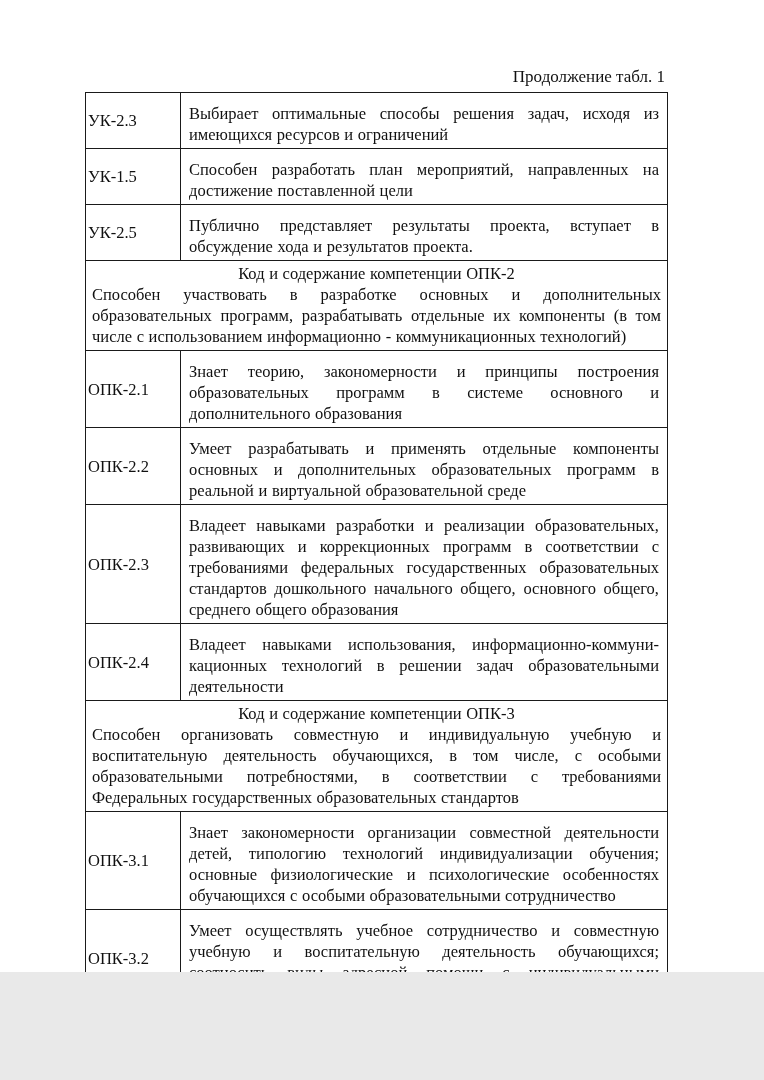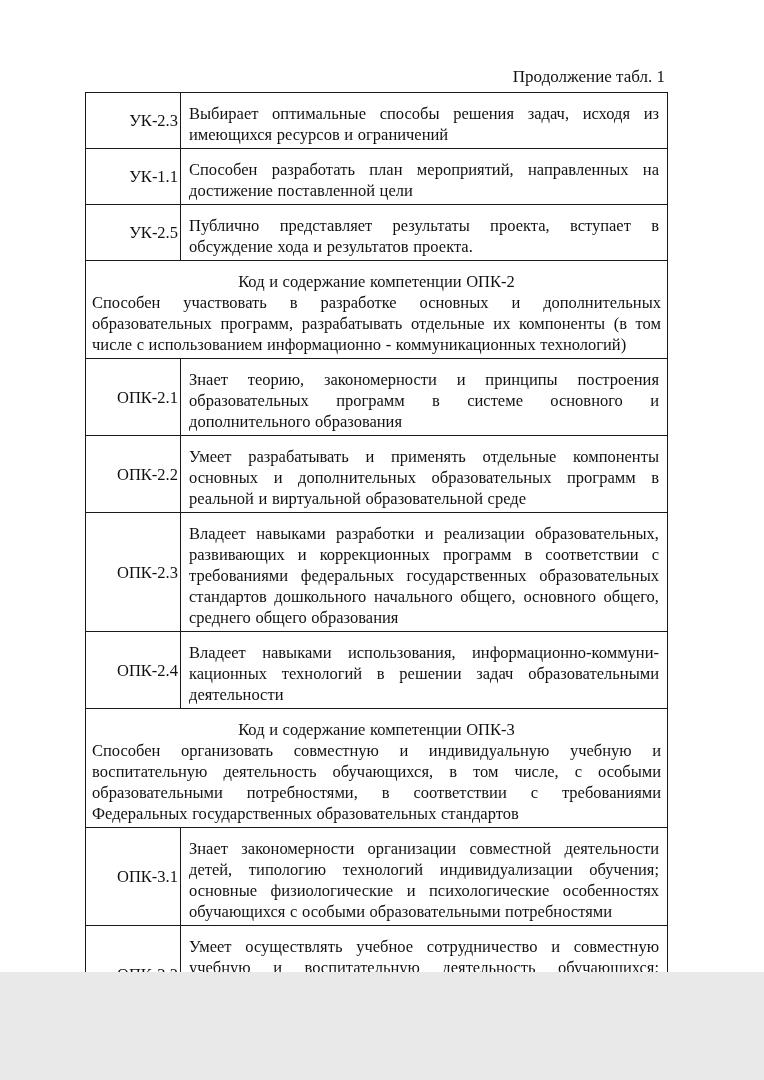--- a/index.html
+++ b/index.html
@@ -35,33 +35,33 @@
   table.comp-table td {
     border: 1px solid #1a1a1a;
     font-size: 16.5px;
     line-height: 21px;
     vertical-align: middle;
     word-spacing: 0.5px;
   }
   col.col-code { width: 95px; }
   col.col-desc { width: 487px; }
   td.code-cell {
-    text-align: right;
+    text-align: left;
     padding: 1px 2px;
   }
   td.desc-cell {
     text-align: justify;
     padding: 10px 8px 3px 8px;
     vertical-align: top;
   }
   td.section-cell {
     padding: 2px 6px 3px 6px;
     vertical-align: top;
   }
-  .section-title { text-align: center; margin-top: 8px; }
+  .section-title { text-align: center; }
   .section-body { text-align: justify; font-family: Liberation Serif, serif; }
   .page-number {
     position: absolute;
     top: 1012px;
     left: 0;
     width: 764px;
     text-align: center;
     font-size: 17px;
     color: #111111;
   }
@@ -78,21 +78,21 @@
       <colgroup>
           <col class="col-code">
           <col class="col-desc">
         </colgroup>
       <tbody>
         <tr>
           <td class="code-cell">УК-2.3</td>
           <td class="desc-cell">Выбирает оптимальные способы решения задач, исходя из имеющихся ресурсов и ограничений</td>
         </tr>
         <tr>
-          <td class="code-cell">УК-1.1</td>
+          <td class="code-cell">УК-1.5</td>
           <td class="desc-cell">Способен разработать план мероприятий, направленных на достижение поставленной цели</td>
         </tr>
         <tr>
           <td class="code-cell">УК-2.5</td>
           <td class="desc-cell">Публично представляет результаты проекта, вступает в обсуждение хода и результатов проекта.</td>
         </tr>
         <tr>
           <td class="section-cell" colspan="2">
             <div class="section-title">Код и содержание компетенции  ОПК-2</div>
             <div class="section-body">Способен участвовать в разработке основных и дополнительных образовательных программ, разрабатывать отдельные их компоненты (в том  числе с использованием информационно - коммуникационных технологий)</div>
@@ -115,21 +115,21 @@
           <td class="desc-cell">Владеет навыками использования, информационно-коммуни-кационных технологий в решении задач образовательными деятельности</td>
         </tr>
         <tr>
           <td class="section-cell" colspan="2">
             <div class="section-title">Код и содержание компетенции ОПК-3</div>
             <div class="section-body">Способен организовать совместную и индивидуальную учебную и воспитательную деятельность обучающихся, в том числе, с особыми образовательными потребностями, в соответствии с требованиями Федеральных государственных образовательных стандартов</div>
           </td>
         </tr>
         <tr>
           <td class="code-cell">ОПК-3.1</td>
-          <td class="desc-cell">Знает закономерности организации совместной деятельности детей, типологию технологий индивидуализации обучения; основные физиологические и психологические особенностях обучающихся с особыми образовательными потребностями</td>
+          <td class="desc-cell">Знает закономерности организации совместной деятельности детей, типологию технологий индивидуализации обучения; основные физиологические и психологические особенностях обучающихся с особыми образовательными сотрудничество</td>
         </tr>
         <tr>
           <td class="code-cell">ОПК-3.2</td>
           <td class="desc-cell">Умеет осуществлять учебное сотрудничество и совместную учебную и воспитательную деятельность обучающихся; соотносить виды адресной помощи с индивидуальными образовательными потребностями обучающихся</td>
         </tr>
       </tbody>
     </table>
   </div>
 
   <div class="page-number">5</div>

